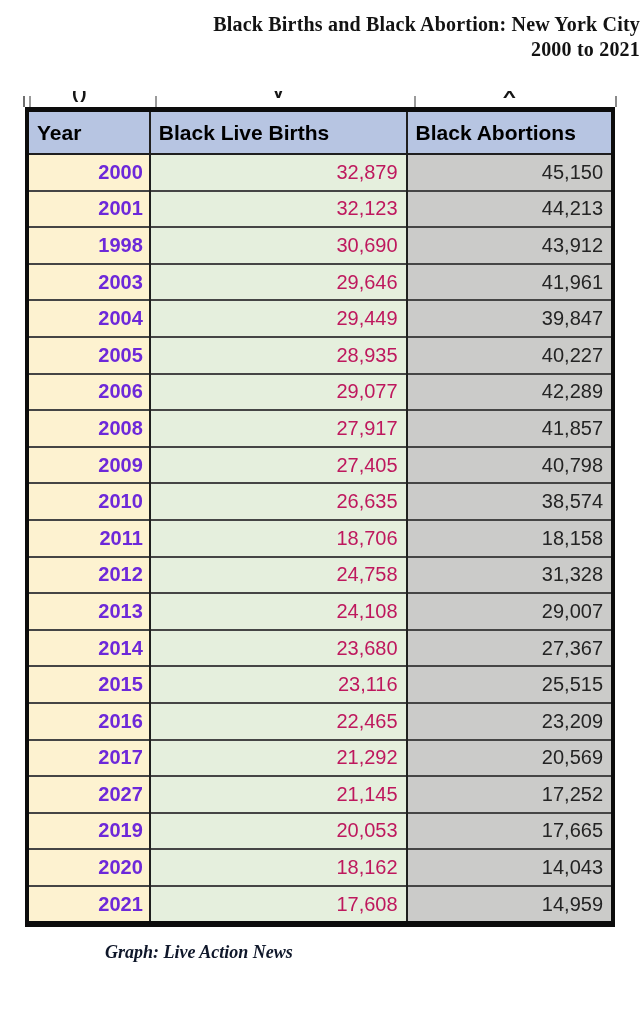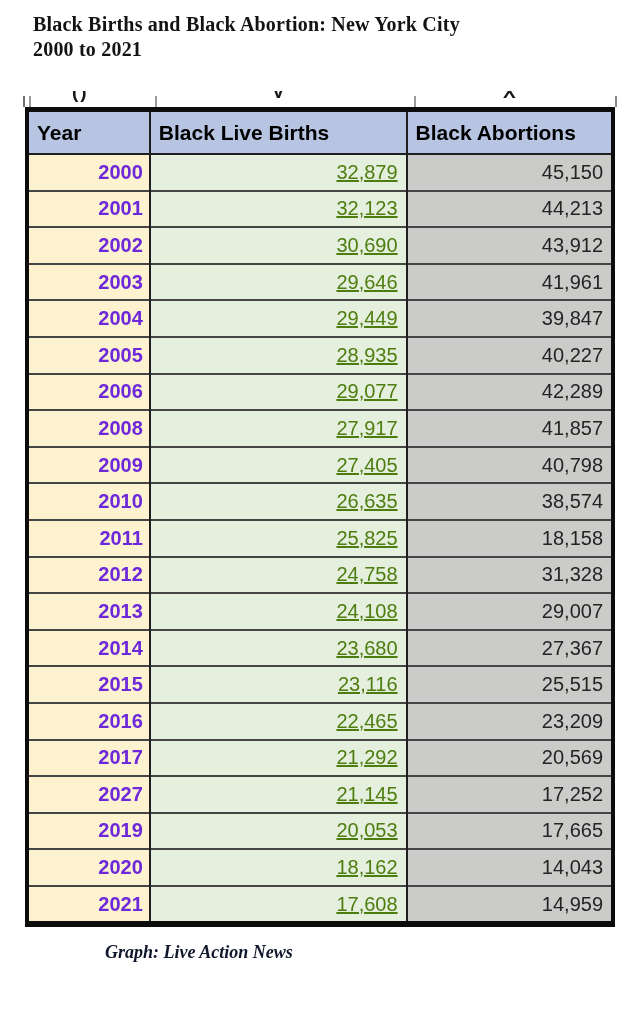--- a/index.html
+++ b/index.html
@@ -16,20 +16,21 @@
   }
   .title {
     font-family: "Liberation Serif", serif;
     font-weight: bold;
     font-size: 20px;
     line-height: 1.25;
     color: #131313;
     margin: 12px 0 0 33px;
     white-space: pre-line;
     letter-spacing: 0.2px;
+    text-align: right;
   }
   
   .strip {
     position: relative;
     height: 16px;
     width: 618px;
     margin: 29px 0 0 20px;
     overflow: hidden;
   }
   .tick {
@@ -95,22 +96,21 @@
     text-align: right;
   }
   td.td-year {
     background: var(--year-bg, #fdf2d0);
     font-weight: bold;
     color: #6d28d9;
     padding-right: 6px;
   }
   td.td-births {
     background: var(--births-bg, #e5efdd);
-    color: #4d7c0f;
-    text-decoration: underline;
+    color: #be185d;
   }
   td.td-abortions {
     background: var(--abortions-bg, #cbcbc9);
     color: #242424;
   }
   .caption {
     font-family: "Liberation Serif", serif;
     font-weight: bold;
     font-style: italic;
     font-size: 18px;
@@ -158,21 +158,21 @@
           <td class="td-abortions">45,150</td>
         </tr>
 
         <tr>
           <td class="td-year">2001</td>
           <td class="td-births">32,123</td>
           <td class="td-abortions">44,213</td>
         </tr>
 
         <tr>
-          <td class="td-year">2002</td>
+          <td class="td-year">1998</td>
           <td class="td-births">30,690</td>
           <td class="td-abortions">43,912</td>
         </tr>
 
         <tr>
           <td class="td-year">2003</td>
           <td class="td-births">29,646</td>
           <td class="td-abortions">41,961</td>
         </tr>
 
@@ -208,21 +208,21 @@
         </tr>
 
         <tr>
           <td class="td-year">2010</td>
           <td class="td-births">26,635</td>
           <td class="td-abortions">38,574</td>
         </tr>
 
         <tr>
           <td class="td-year">2011</td>
-          <td class="td-births">25,825</td>
+          <td class="td-births">18,706</td>
           <td class="td-abortions">18,158</td>
         </tr>
 
         <tr>
           <td class="td-year">2012</td>
           <td class="td-births">24,758</td>
           <td class="td-abortions">31,328</td>
         </tr>
 
         <tr>

